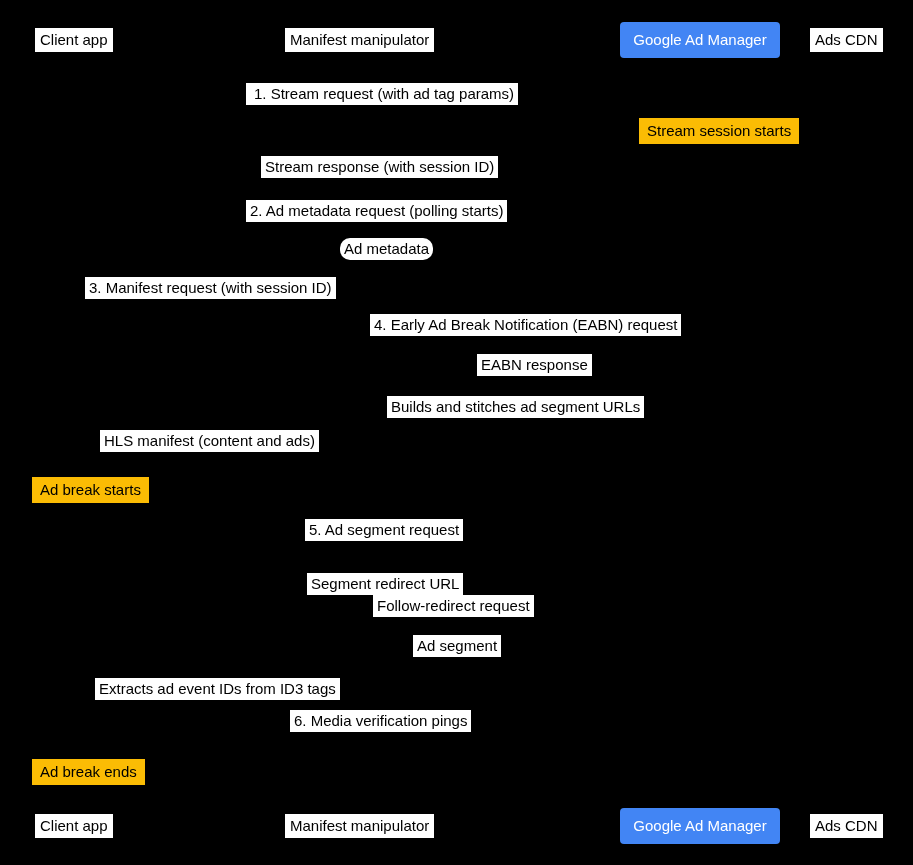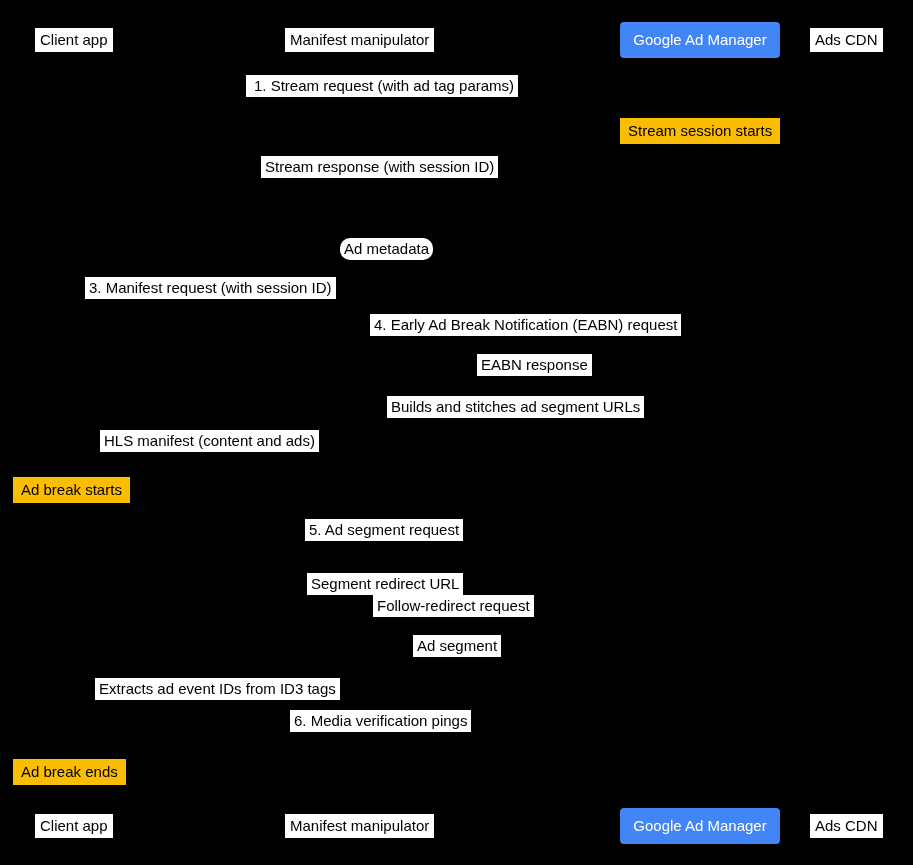--- a/index.html
+++ b/index.html
@@ -50,41 +50,43 @@
   }
   .event.message{
     background:var(--label-bg);
     color:var(--label-text);
     padding:2px 4px;
   }
   .event.note{
     background:var(--note-bg);
     color:var(--note-text);
     padding:4px 8px;
+    margin-left:19px;
   }
 </style>
 </head>
 <body>
 
 <div class="stage">
     <div class="lifeline" style="left: 71px;"></div>
     <div class="lifeline" style="left: 360px;"></div>
     <div class="lifeline" style="left: 700px;"></div>
     <div class="lifeline" style="left: 842px;"></div>
     <div class="actor" style="left: 35px; top: 40px;">Client app</div>
     <div class="actor" style="left: 35px; top: 826px;">Client app</div>
     <div class="actor" style="left: 285px; top: 40px;">Manifest manipulator</div>
     <div class="actor" style="left: 285px; top: 826px;">Manifest manipulator</div>
     <div class="actor primary" style="left: 620px; top: 40px;">Google Ad Manager</div>
     <div class="actor primary" style="left: 620px; top: 826px;">Google Ad Manager</div>
     <div class="actor" style="left: 810px; top: 40px;">Ads CDN</div>
     <div class="actor" style="left: 810px; top: 826px;">Ads CDN</div>
-    <div class="event message" style="left: 246px; top: 86px; padding-left: 8px;">1. Stream request (with ad tag params)</div>
+    <div class="event message" style="left: 246px; top: 94px; padding-left: 8px;">1. Stream request (with ad tag params)</div>
     <div class="event note" style="left: 620px; top: 131px;">Stream session starts</div>
     <div class="event message" style="left: 261px; top: 167px;">Stream response (with session ID)</div>
+    <div class="event message" style="left: 246px; top: 211px;">2. Ad metadata request (polling starts)</div>
     <div class="event message" style="left: 340px; top: 249px; border-radius: 10px;">Ad metadata</div>
     <div class="event message" style="left: 85px; top: 288px;">3. Manifest request (with session ID)</div>
     <div class="event message" style="left: 370px; top: 325px;">4. Early Ad Break Notification (EABN) request</div>
     <div class="event message" style="left: 477px; top: 365px;">EABN response</div>
     <div class="event message" style="left: 387px; top: 407px;">Builds and stitches ad segment URLs</div>
     <div class="event message" style="left: 100px; top: 441px;">HLS manifest (content and ads)</div>
     <div class="event note" style="left: 13px; top: 490px;">Ad break starts</div>
     <div class="event message" style="left: 305px; top: 530px;">5. Ad segment request</div>
     <div class="event message" style="left: 307px; top: 584px;">Segment redirect URL</div>
     <div class="event message" style="left: 373px; top: 606px;">Follow-redirect request</div>

